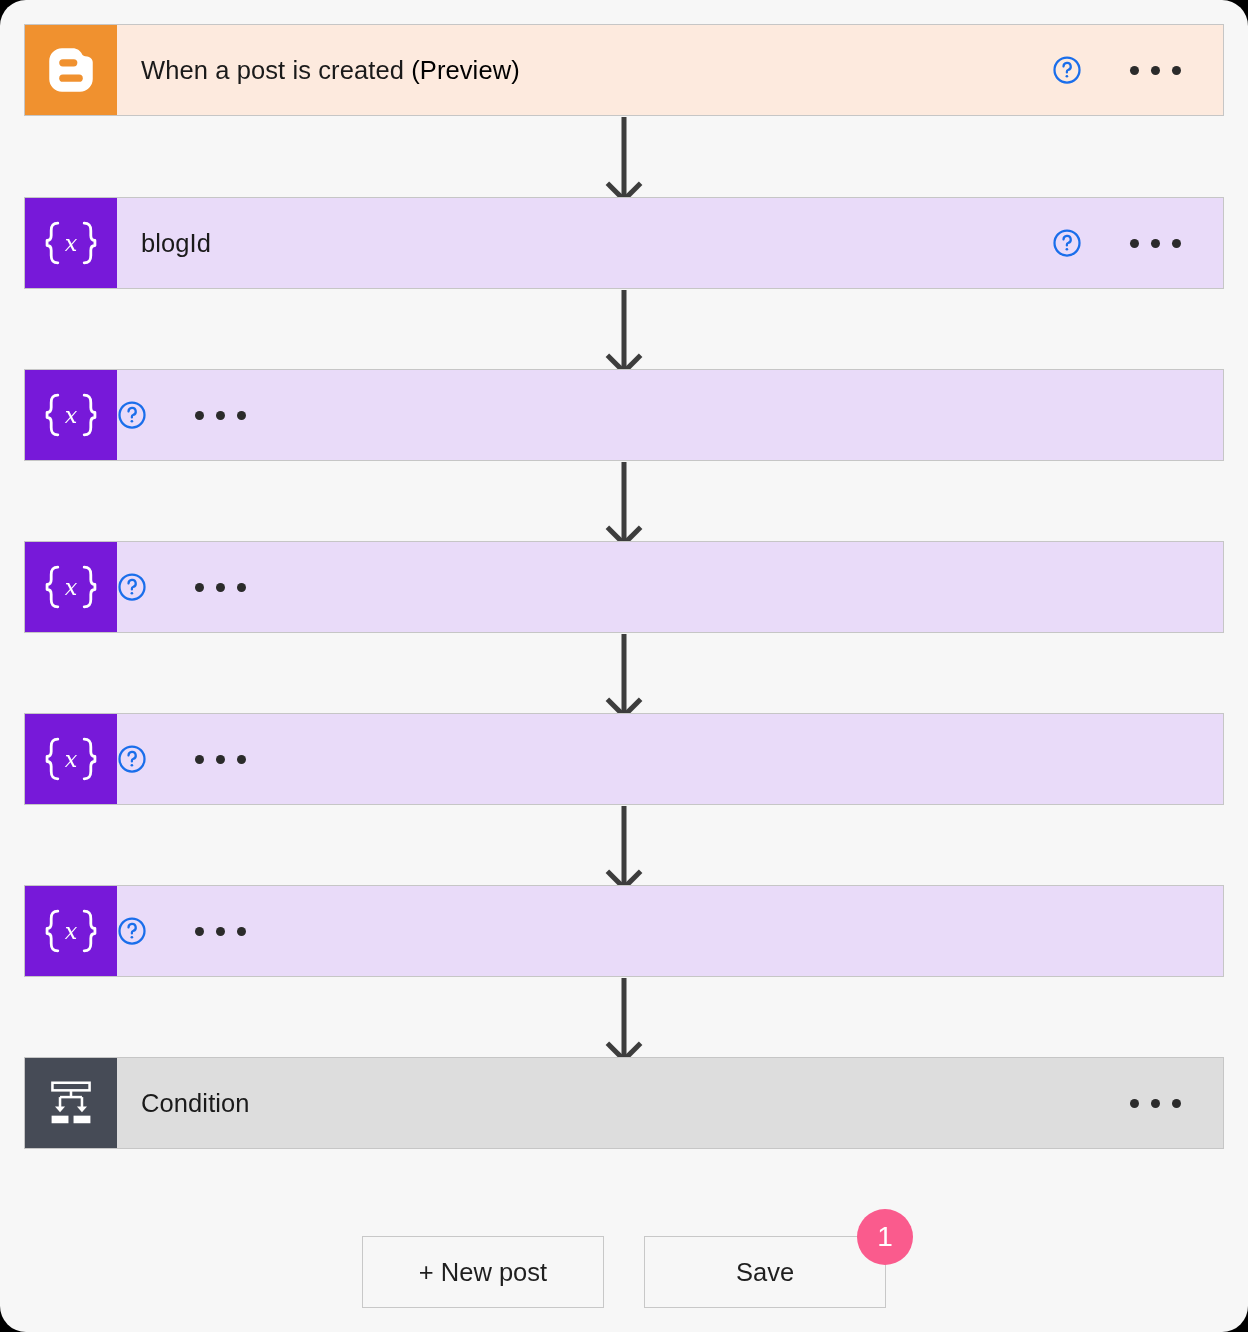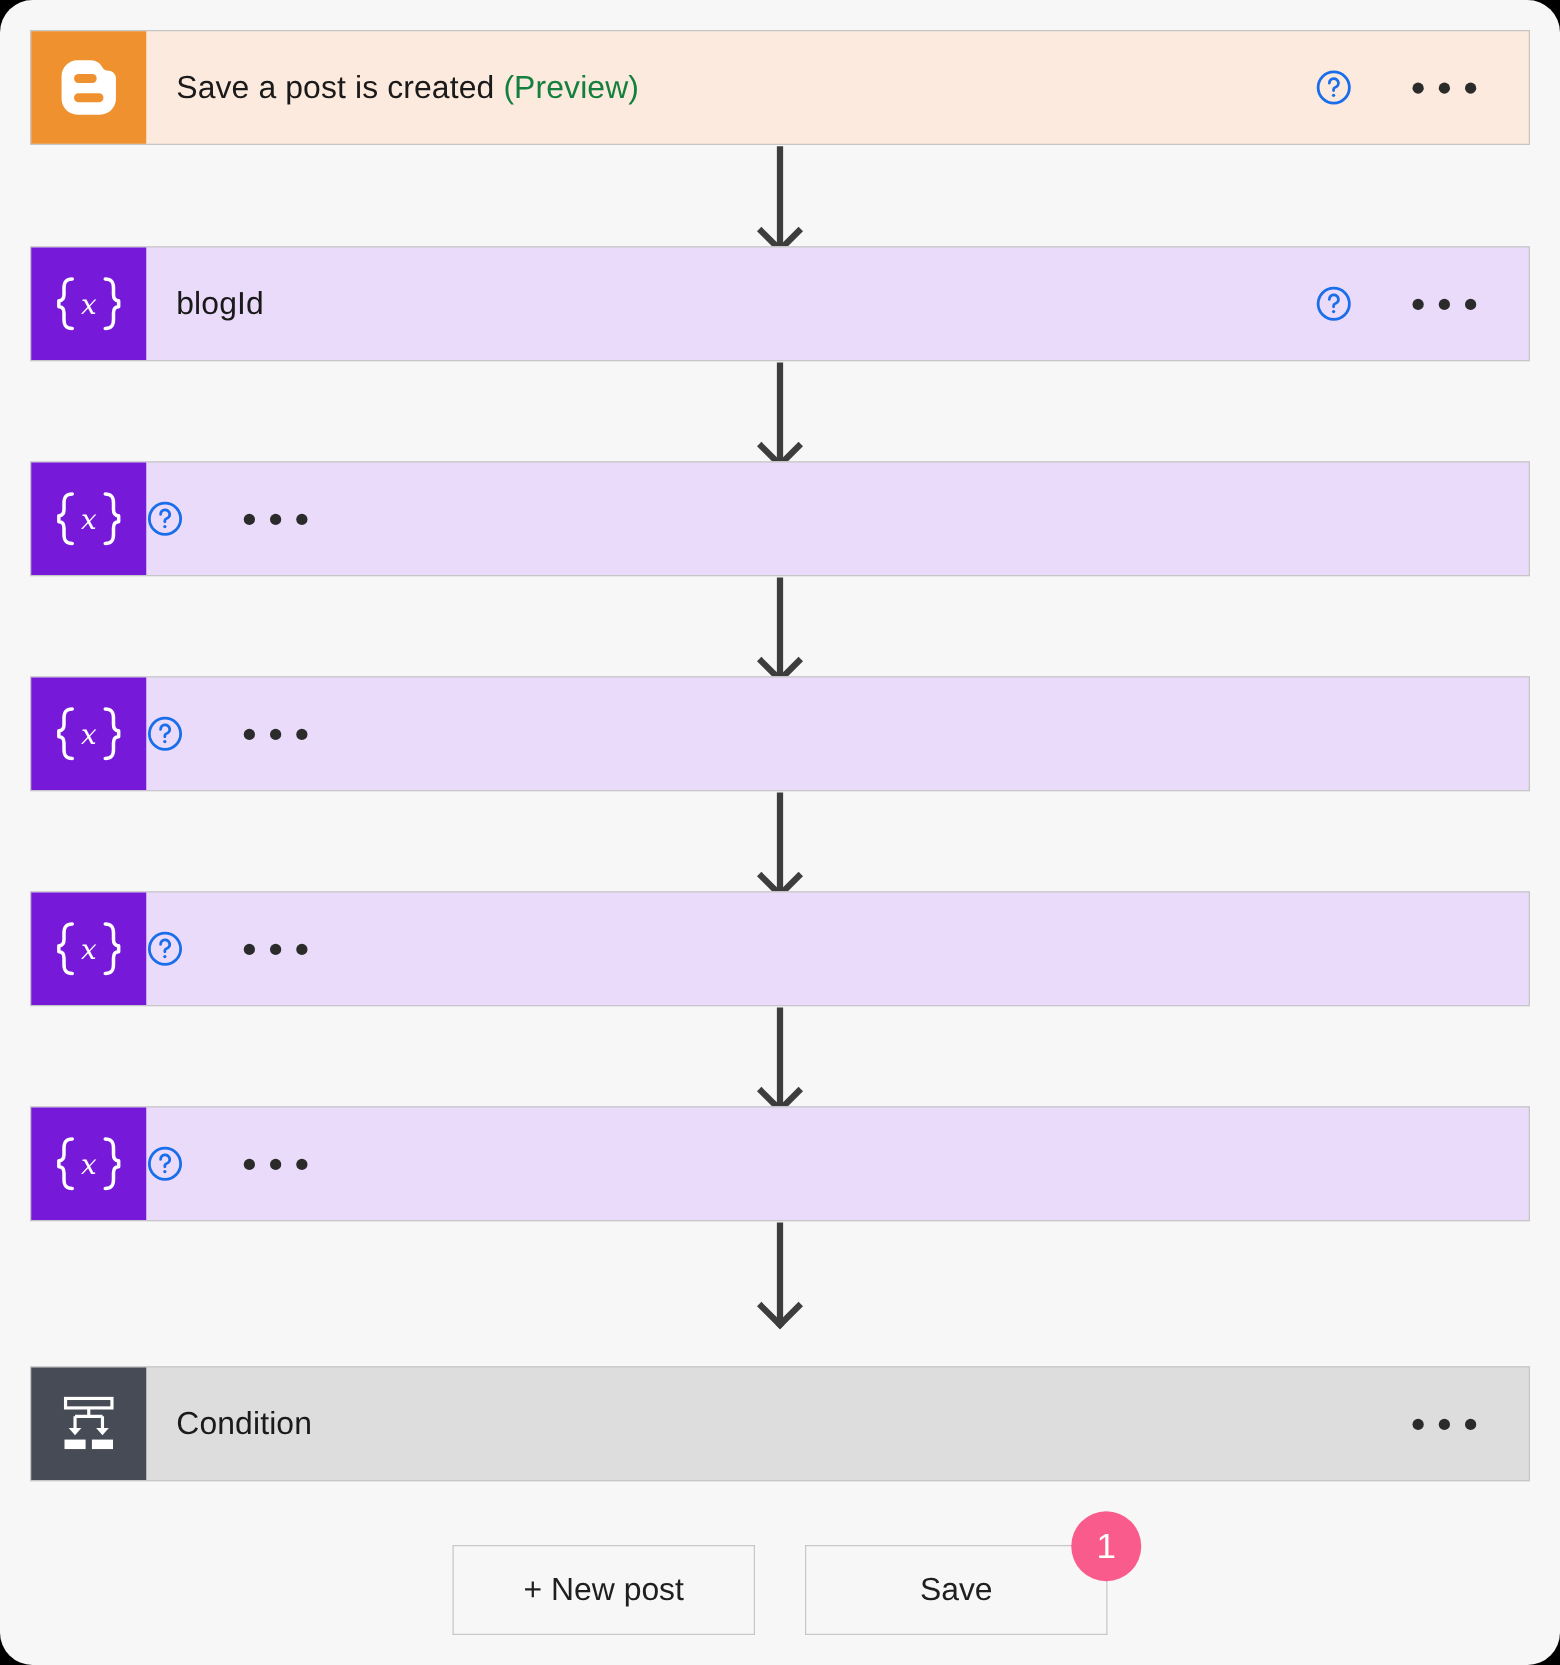--- a/index.html
+++ b/index.html
@@ -57,21 +57,21 @@
     position: relative;
   }
 
   .card-title {
     font-size: 25.5px;
     color: #1a1a1a;
     letter-spacing: 0.1px;
     white-space: nowrap;
   }
   .card-title .preview {
-    color: #15803d;
+    color: #000000;
   }
 
   .card-actions {
     display: flex;
     align-items: center;
     gap: 48px;
     padding-right: 42px;
   }
 
   
@@ -180,21 +180,21 @@
 
     <div class="card trigger" style="top:24px;">
       <div class="card-icon">
         <svg class="blogger-glyph" viewBox="0 0 64 64" aria-hidden="true">
           <path fill="#ffffff" d="M22 8h12c4.4 0 8.3 2.6 10.1 6.3.7 1.4 2 2.4 3.6 2.6l2.2.3c3.4.4 6.1 3.1 6.1 6.6V42c0 7.7-6.3 14-14 14H22C14.3 56 8 49.7 8 42V22C8 14.3 14.3 8 22 8z"></path>
           <rect x="19" y="20" width="20" height="8" rx="4" fill="#f0912f"></rect>
           <rect x="19" y="37" width="26" height="8" rx="4" fill="#f0912f"></rect>
         </svg>
       </div>
       <div class="card-body">
-        <div class="card-title"><span>Save a post is created</span><span class="preview"> (Preview)</span></div>
+        <div class="card-title"><span>When a post is created</span><span class="preview"> (Preview)</span></div>
       </div>
       <div class="card-actions">
         <svg class="help-icon" viewBox="0 0 24 24">
           <circle cx="12" cy="12" r="10" fill="none" stroke="#1a6eeb" stroke-width="1.8"></circle>
           <path d="M9.2 9.2a2.9 2.9 0 1 1 3.6 2.8c-.6.2-.9.7-.9 1.3v.6" fill="none" stroke="#1a6eeb" stroke-width="1.8" stroke-linecap="round"></path>
           <circle cx="11.9" cy="17" r="1.05" fill="#1a6eeb"></circle>
         </svg>
         <div class="ellipsis">
             <span></span>
             <span></span>
@@ -339,21 +339,21 @@
             <span></span>
           </div>
       </div>
     </div>
 
     <div class="connector" style="top:978px; height:80px;">
       <div class="line" style="height:80px;"></div>
       <div class="head"></div>
     </div>
 
-    <div class="card condition" style="top:1057px;margin-top:36px;">
+    <div class="card condition" style="top:1057px;">
       <div class="card-icon">
         <svg class="cond-glyph" viewBox="0 0 64 64" aria-hidden="true">
           <rect x="10" y="8" width="44" height="9" fill="none" stroke="#ffffff" stroke-width="3"></rect>
           <path d="M32 17v8" stroke="#ffffff" stroke-width="3"></path>
           <path d="M19 25h26" stroke="#ffffff" stroke-width="3"></path>
           <path d="M19 25v15" stroke="#ffffff" stroke-width="3"></path>
           <path d="M45 25v15" stroke="#ffffff" stroke-width="3"></path>
           <path d="M13 36l6 7 6-7z" fill="#ffffff"></path>
           <path d="M39 36l6 7 6-7z" fill="#ffffff"></path>
           <rect x="9" y="47" width="20" height="9" fill="#ffffff"></rect>

